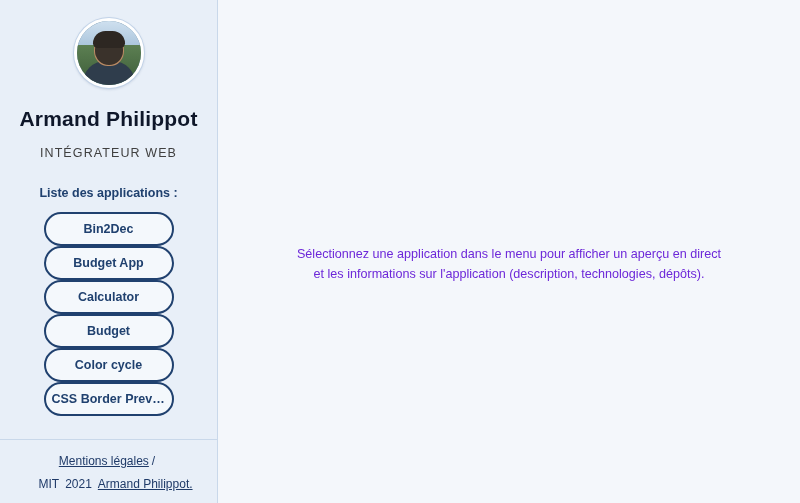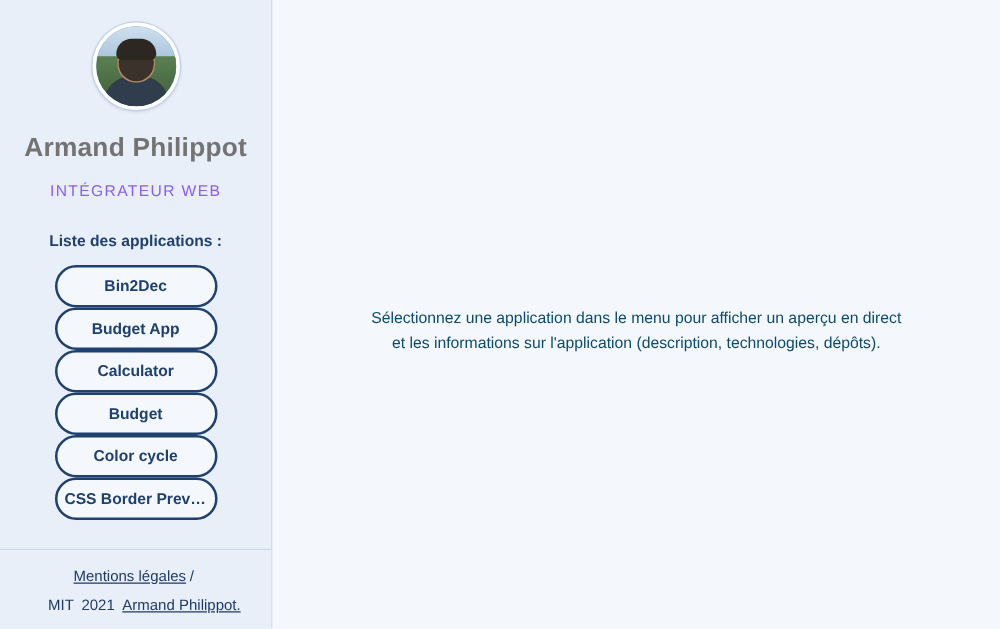--- a/index.html
+++ b/index.html
@@ -85,29 +85,29 @@
     width: 52px; height: 24px; margin-left: -26px;
     background: #2f3d4c;
     border-radius: 22px 22px 0 0;
   }
 
   .name {
     text-align: center;
     font-size: 21px;
     font-weight: bold;
     line-height: 1.28;
-    color: #737373;
+    color: #0f172a;
     margin: 18px 0 0 0;
     letter-spacing: .2px;
   }
   .job-title {
     text-align: center;
     font-size: 12.5px;
     letter-spacing: 1.1px;
-    color: #8b5cf6;
+    color: #404040;
     margin-top: 13px;
     font-weight: 500;
   }
   .list-heading {
     text-align: center;
     font-size: 12.5px;
     font-weight: bold;
     color: #20416f;
     margin-top: 26px;
     margin-bottom: 12px;
@@ -170,21 +170,21 @@
   }
   .placeholder {
     position: absolute;
     left: 50%;
     top: 231px;
     transform: translateX(-50%);
     width: 430px;
     text-align: center;
     font-size: 12.6px;
     line-height: 1.65;
-    color: #0c4a6e;
+    color: #6d28d9;
   }
 </style>
 </head>
 <body>
 
 <div class="app">
 
   <aside class="sidebar">
 
     <div class="sidebar-scroll">

